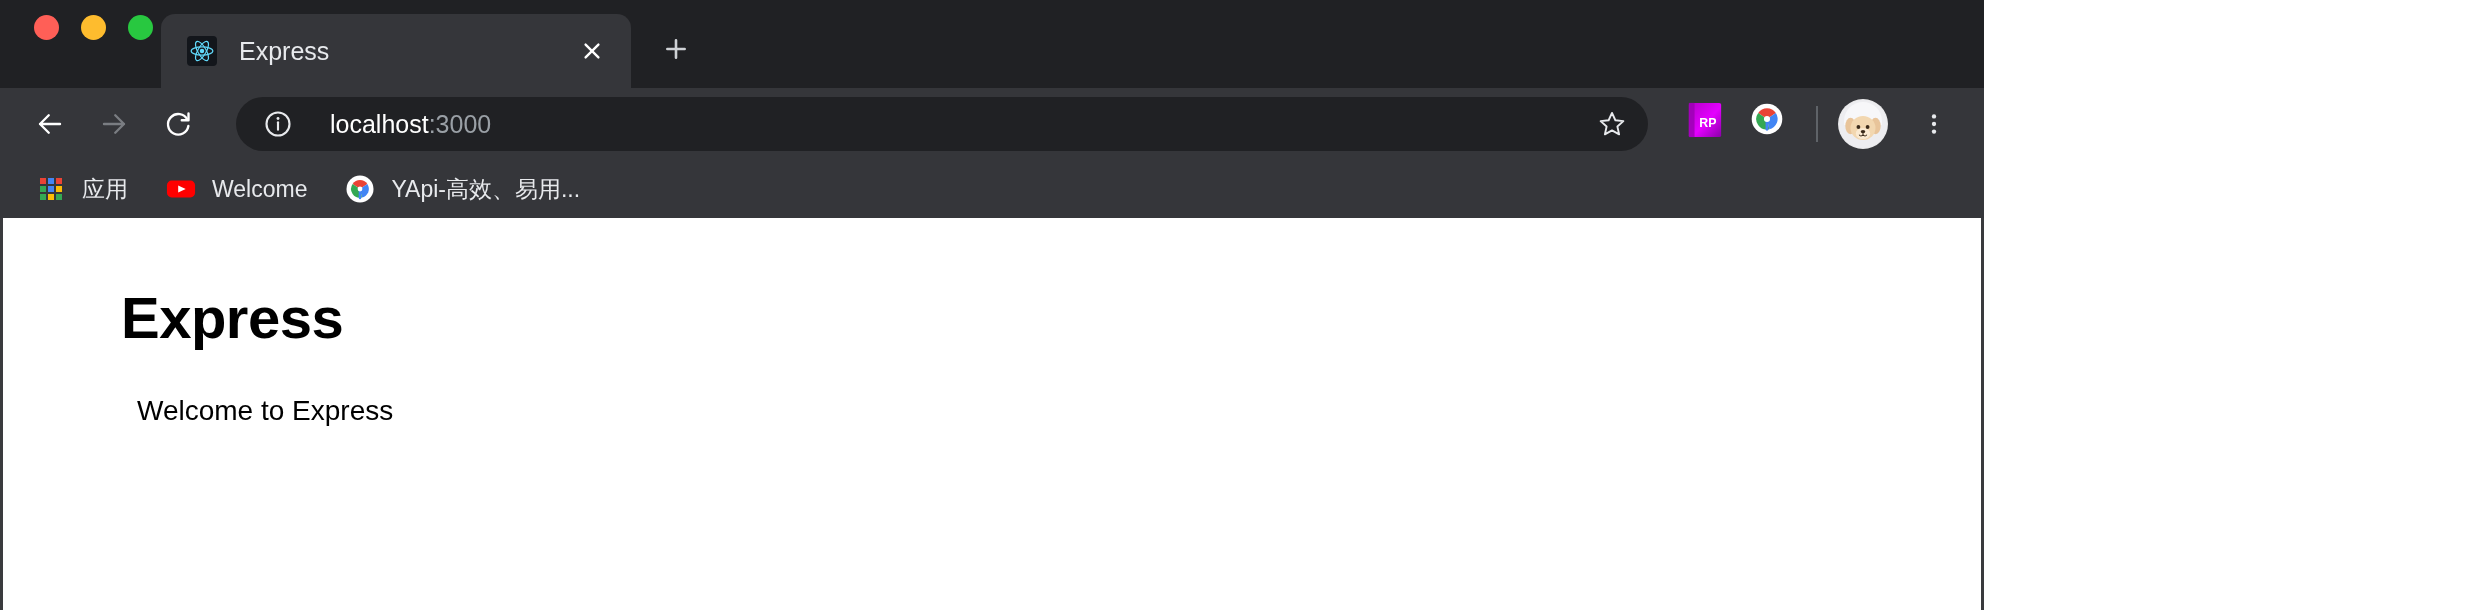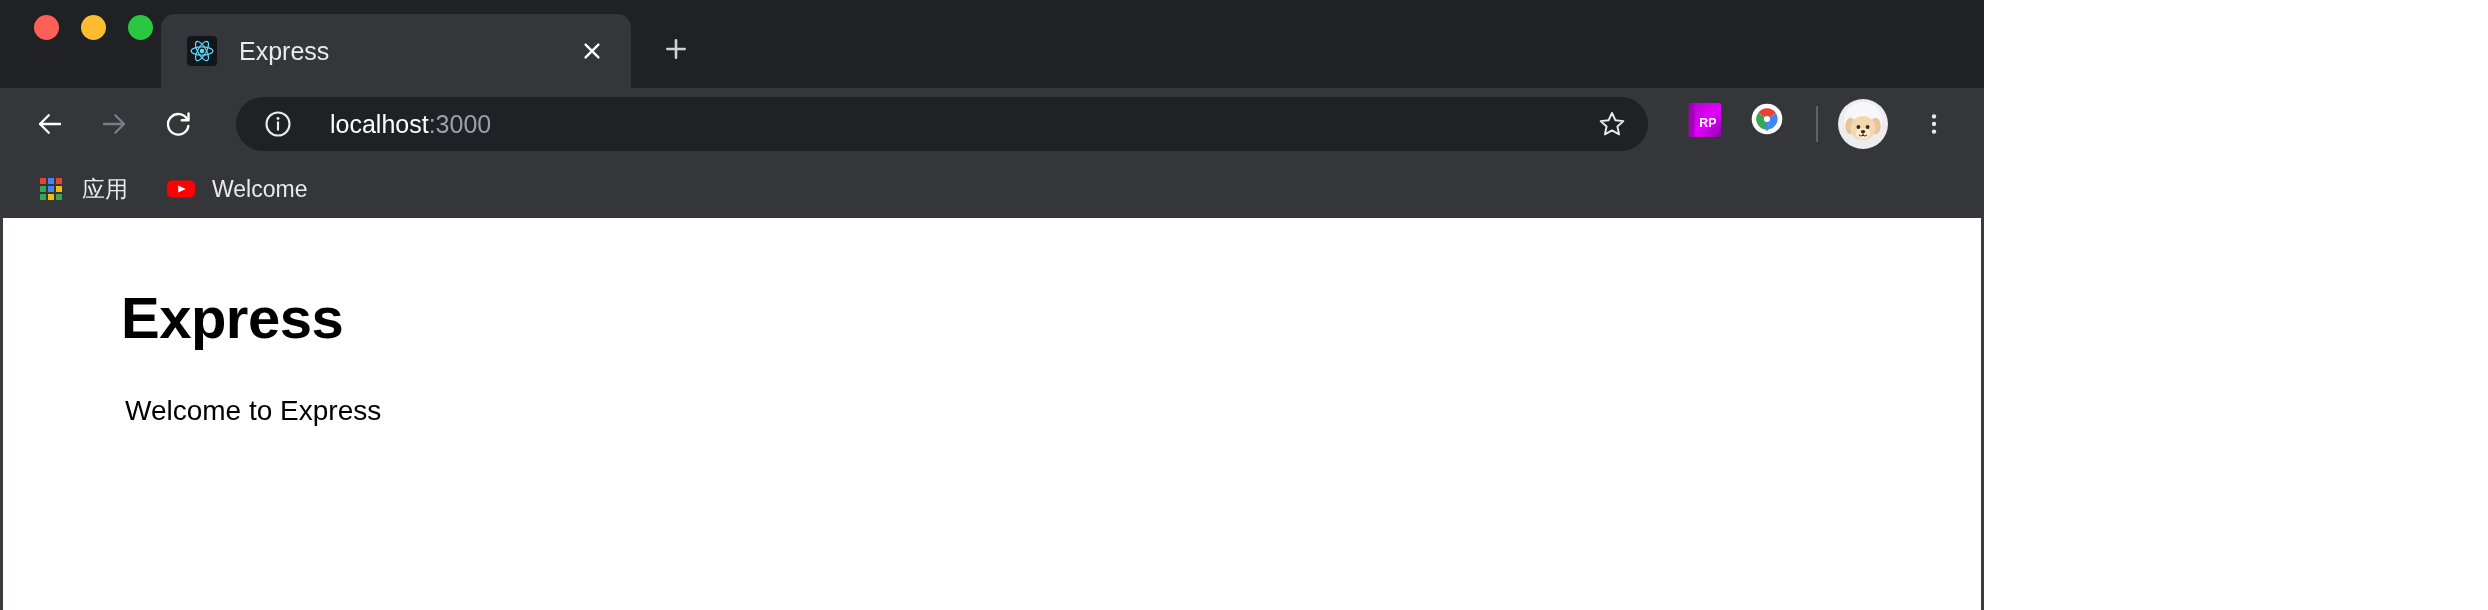--- a/index.html
+++ b/index.html
@@ -287,21 +287,21 @@
   }
   .page-h1 {
     margin: 0;
     font-size: 58px;
     line-height: 68px;
     font-weight: bold;
     color: #000000;
     letter-spacing: -0.5px;
   }
   .page-p {
-    margin: 42px 0 0 4px;
+    margin: 42px 0 0 16px;
     font-size: 28px;
     line-height: 34px;
     color: #000000;
   }
 </style>
 </head>
 <body>
 
 <div class="browser-window">
 
@@ -463,20 +463,33 @@
     <div class="bookmark">
       <span class="bm-icon">
         <svg width="30" height="30" viewBox="0 0 32 32" aria-hidden="true">
           <rect x="1" y="7" width="30" height="18" rx="5" fill="#FF0000"></rect>
           <path d="M13 12.2 L21 16 L13 19.8 Z" fill="#ffffff"></path>
         </svg>
       </span>
       <span class="bm-label">Welcome</span>
     </div>
 
+    <div class="bookmark">
+      <span class="bm-icon">
+        <svg width="30" height="30" viewBox="0 0 40 40" aria-hidden="true">
+          <circle cx="20" cy="20" r="18" fill="#ffffff"></circle>
+          <path d="M20 20 L10.2 13.4 A11.6 11.6 0 0 1 29.8 13.4 Z" fill="#EA4335"></path>
+          <path d="M20 20 L29.8 13.4 A11.6 11.6 0 0 1 22.6 31.3 Z" fill="#4285F4"></path>
+          <path d="M20 20 L22.6 31.3 A11.6 11.6 0 0 1 10.2 13.4 Z" fill="#34A853"></path>
+          <path d="M20 20 L20 32" stroke="#4285F4" stroke-width="3.4" stroke-linecap="round"></path>
+          <circle cx="20" cy="20" r="3.2" fill="#ffffff"></circle>
+        </svg>
+      </span>
+      <span class="bm-label">YApi-高效、易用...</span>
+    </div>
 
 
   </div>
 
   <div class="page-viewport">
     <div class="page-inner">
       <h1 class="page-h1">Express</h1>
       <p class="page-p">Welcome to Express</p>
     </div>
   </div>

